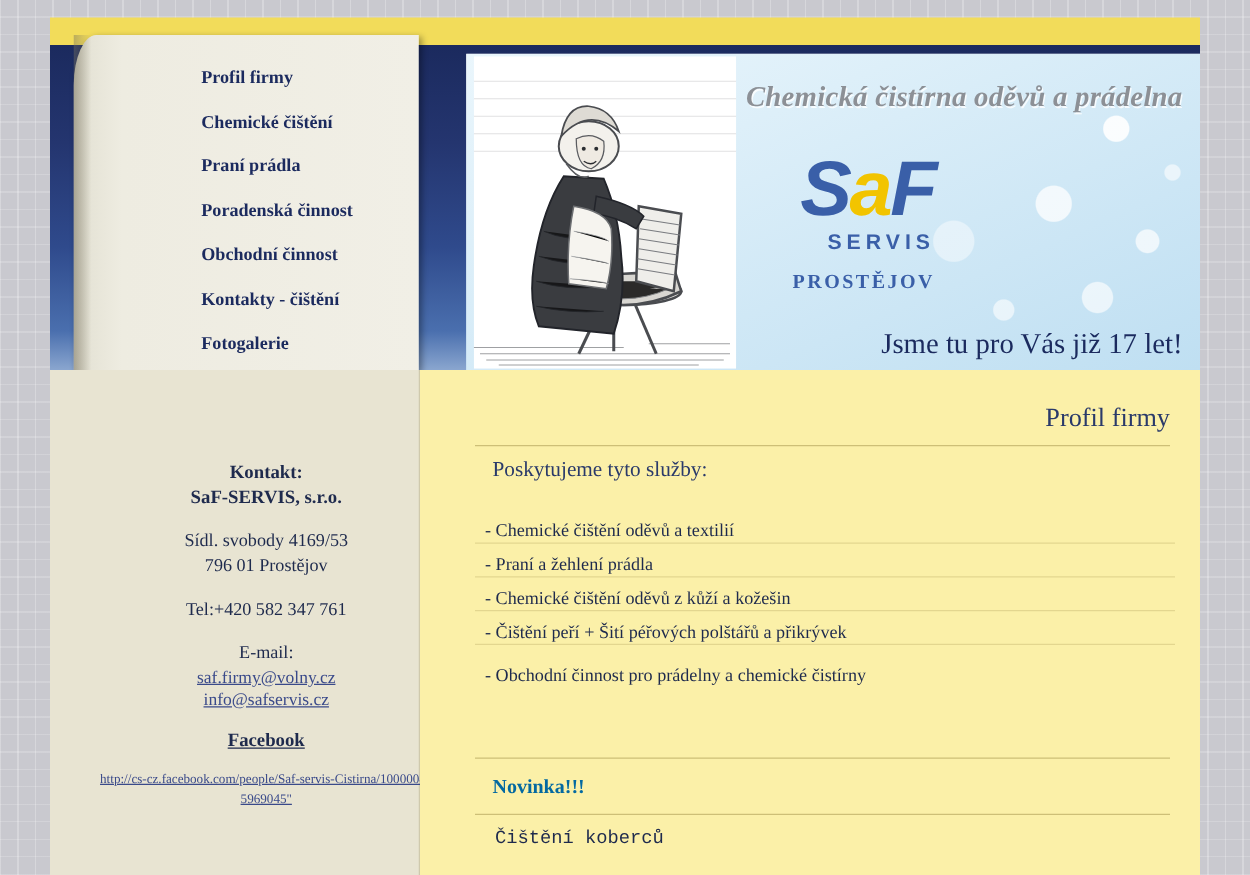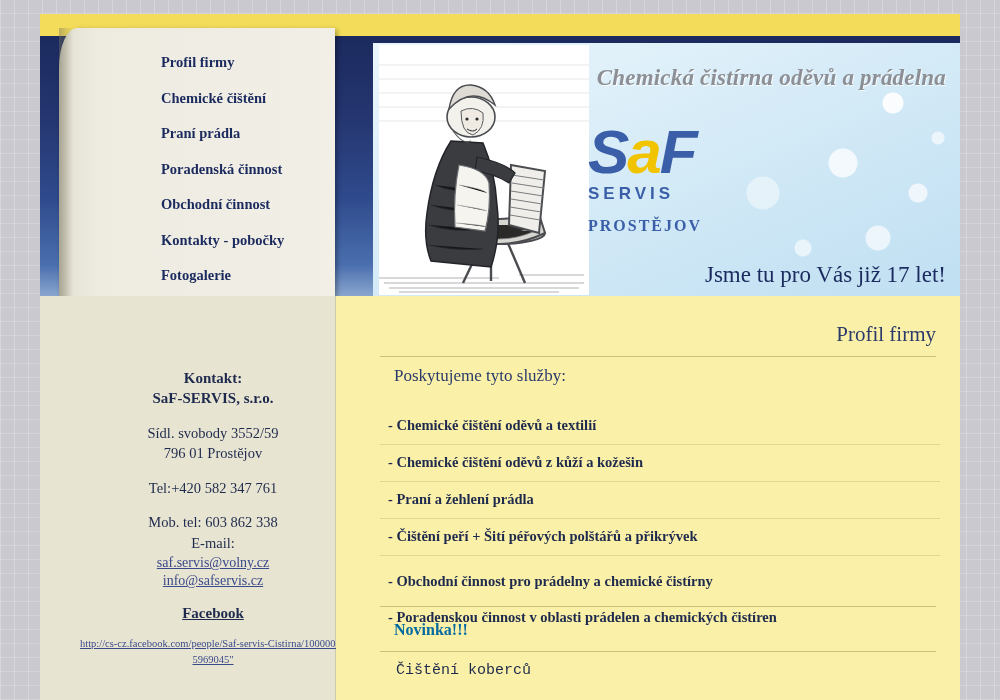--- a/index.html
+++ b/index.html
@@ -147,21 +147,21 @@
     font-size: 23px;
     color: #1b2a5e;
     white-space: nowrap;
   }
   
   .logo-block {
     position: absolute;
     left: 215px;
     top: 80px;
     width: 160px;
-    text-align: left;
+    text-align: right;
   }
   .logo-saf {
     font-family: "Liberation Sans", sans-serif;
     font-size: 62px;
     font-weight: bold;
     font-style: italic;
     color: #3a5fa8;
     line-height: 0.95;
     letter-spacing: -2px;
     position: relative;
@@ -228,23 +228,22 @@
   .svc-list {
     position: absolute;
     left: 44px;
     top: 112px;
     width: 560px;
   }
   .svc-row {
     font-family: "Liberation Serif", serif;
     font-size: 14.5px;
     color: #1e2a4d;
-    padding: 9px 0 10px 8px;
+    padding: 9px 0 0 8px;
     border-bottom: 1px solid #e3d68f;
-    font-weight: bold;
   }
   .svc-row.nb { border-bottom: none; }
   .svc-gap { height: 8px; }
   .novinka {
     position: absolute;
     left: 58px;
     top: 325px;
     font-family: "Liberation Serif", serif;
     font-size: 16px;
     font-weight: bold;
@@ -420,57 +419,55 @@
     <div class="banner-slogan">Jsme tu pro Vás již 17 let!</div>
   </div>
 
   <div class="menu-panel">
     <div class="menu-list">
       <div class="menu-item">Profil firmy</div>
       <div class="menu-item">Chemické čištění</div>
       <div class="menu-item">Praní prádla</div>
       <div class="menu-item">Poradenská činnost</div>
       <div class="menu-item">Obchodní činnost</div>
-      <div class="menu-item">Kontakty - pobočky</div>
+      <div class="menu-item">Kontakty - čištění</div>
       <div class="menu-item">Fotogalerie</div>
     </div>
   </div>
 
   <div class="left-col">
     <div class="contact">
       <div class="contact-title">Kontakt:</div>
       <div class="contact-title" style="margin-top:0">SaF-SERVIS, s.r.o.</div>
       <div class="spacer-sm"></div>
-      <div class="contact-line">Sídl. svobody 3552/59</div>
+      <div class="contact-line">Sídl. svobody 4169/53</div>
       <div class="contact-line">796 01 Prostějov</div>
       <div class="spacer-sm"></div>
       <div class="contact-line">Tel:+420 582 347 761</div>
       <div class="spacer-sm"></div>
-      <div class="contact-line">Mob. tel:  603 862 338</div>
       <div class="contact-line">E-mail:</div>
-      <div><span class="link">saf.servis@volny.cz</span></div>
+      <div><span class="link">saf.firmy@volny.cz</span></div>
       <div><span class="link">info@safservis.cz</span></div>
       <div class="fb-head">Facebook</div>
       <div class="fb-link">http://cs-cz.facebook.com/people/Saf-servis-Cistirna/100000845969045"</div>
     </div>
   </div>
 
   <div class="content">
     <div class="page-title">Profil firmy</div>
     <div class="title-rule"></div>
     <div class="section-head">Poskytujeme tyto služby:</div>
 
     <div class="svc-list">
       <div class="svc-row">- Chemické čištění oděvů a textilií</div>
+      <div class="svc-row">- Praní a žehlení prádla</div>
       <div class="svc-row">- Chemické čištění oděvů z kůží a kožešin</div>
-      <div class="svc-row">- Praní a žehlení prádla</div>
       <div class="svc-row">- Čištění peří + Šití péřových polštářů a přikrývek</div>
       <div class="svc-gap"></div>
       <div class="svc-row nb">- Obchodní činnost pro prádelny a chemické čistírny</div>
-      <div class="svc-row nb">- Poradenskou činnost v oblasti prádelen a chemických čistíren</div>
     </div>
 
     <div class="novinka-rule-top"></div>
     <div class="novinka">Novinka!!!</div>
     <div class="novinka-rule-bottom"></div>
     <div class="novinka-item">Čištění koberců</div>
   </div>
 
 </div>
 

